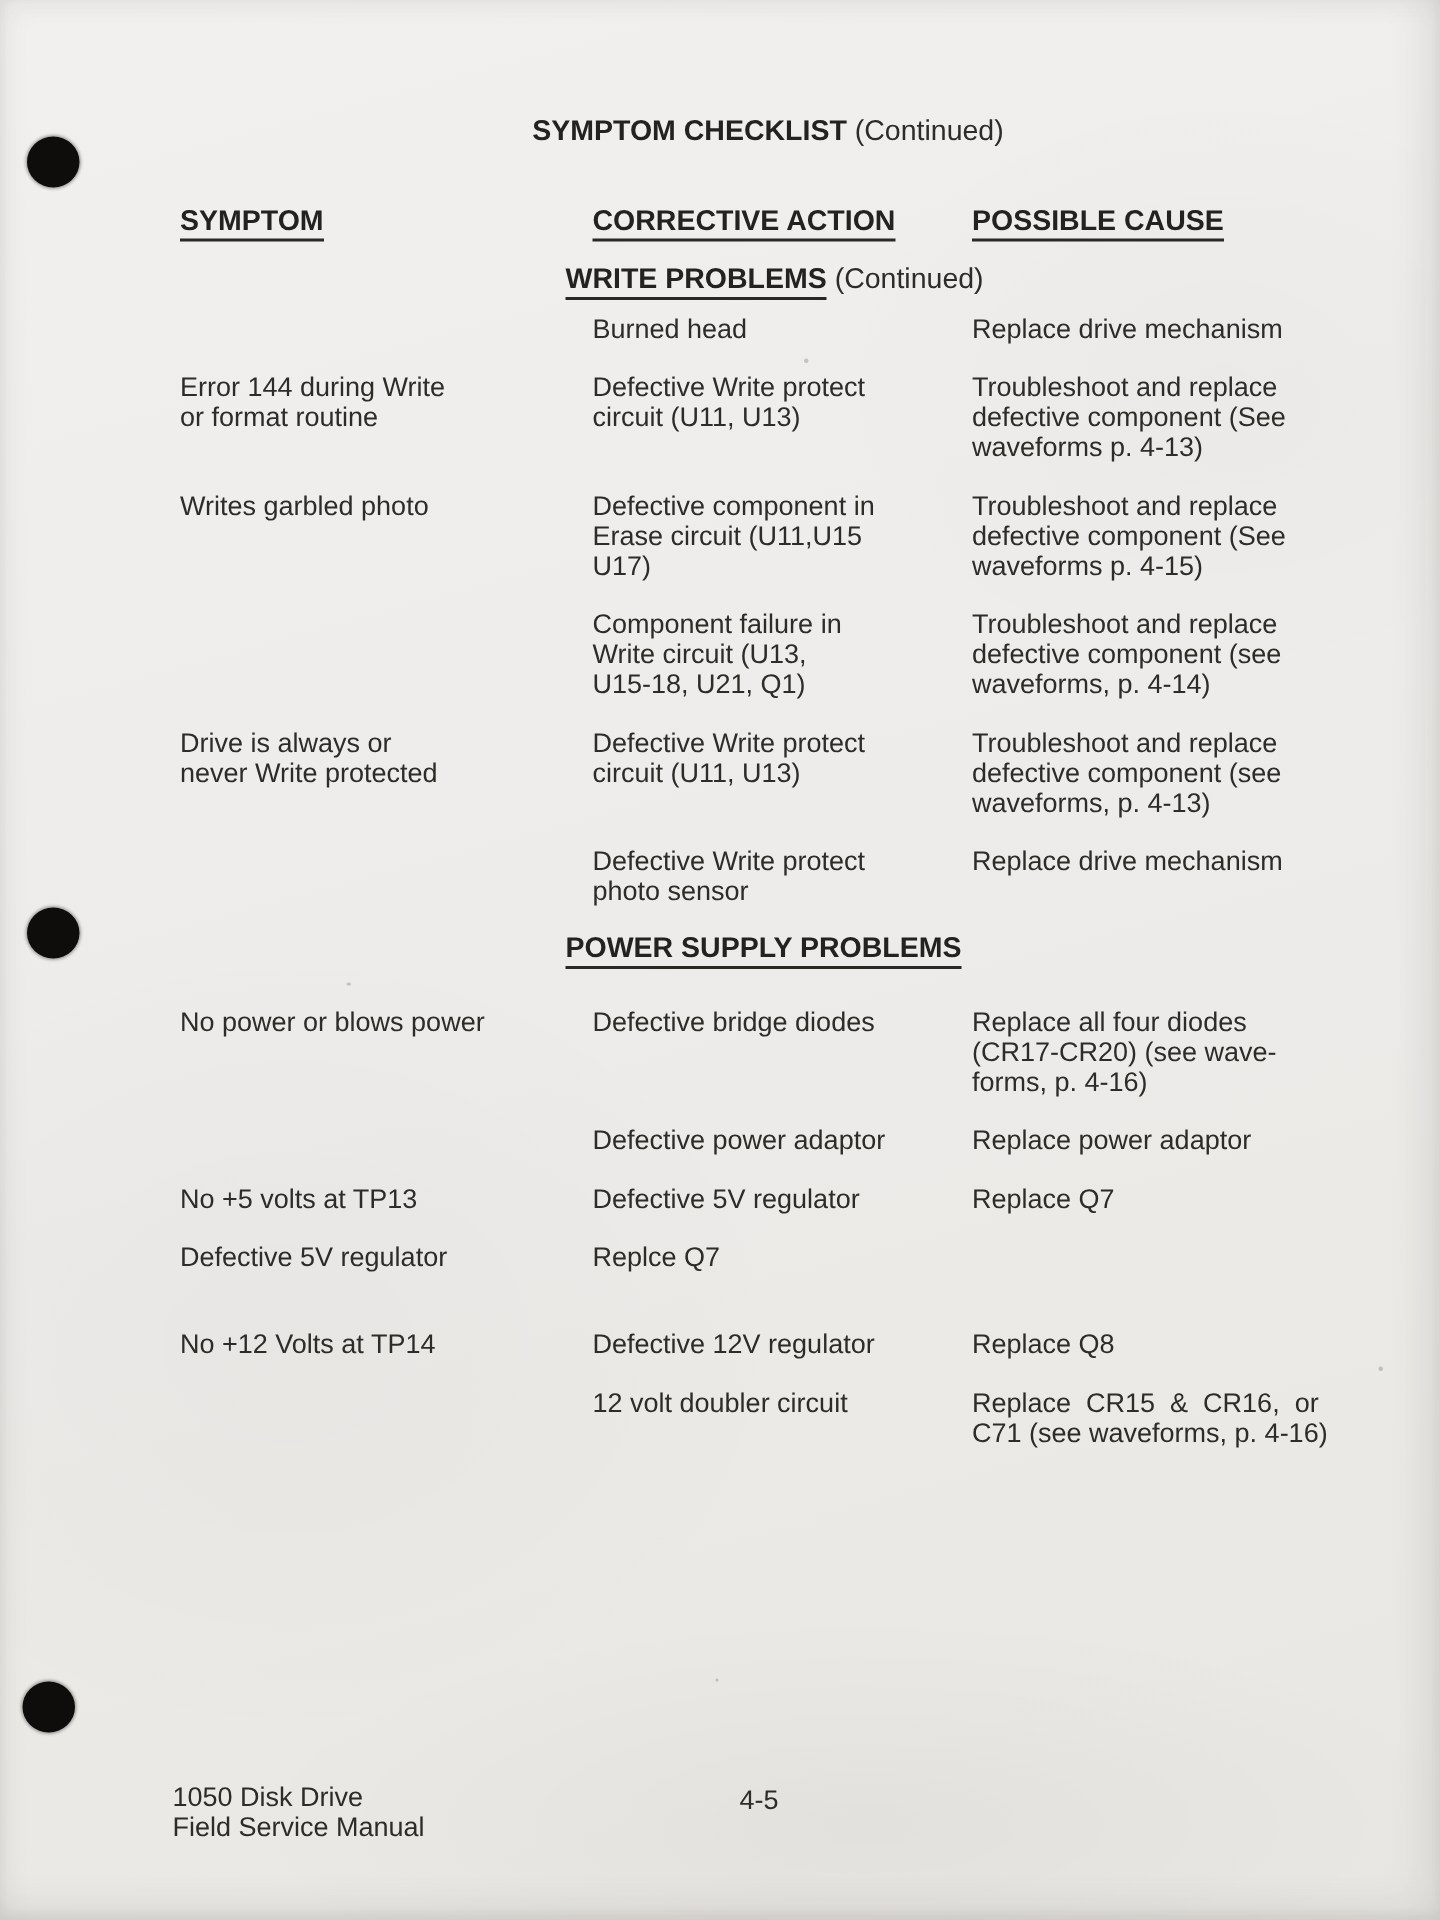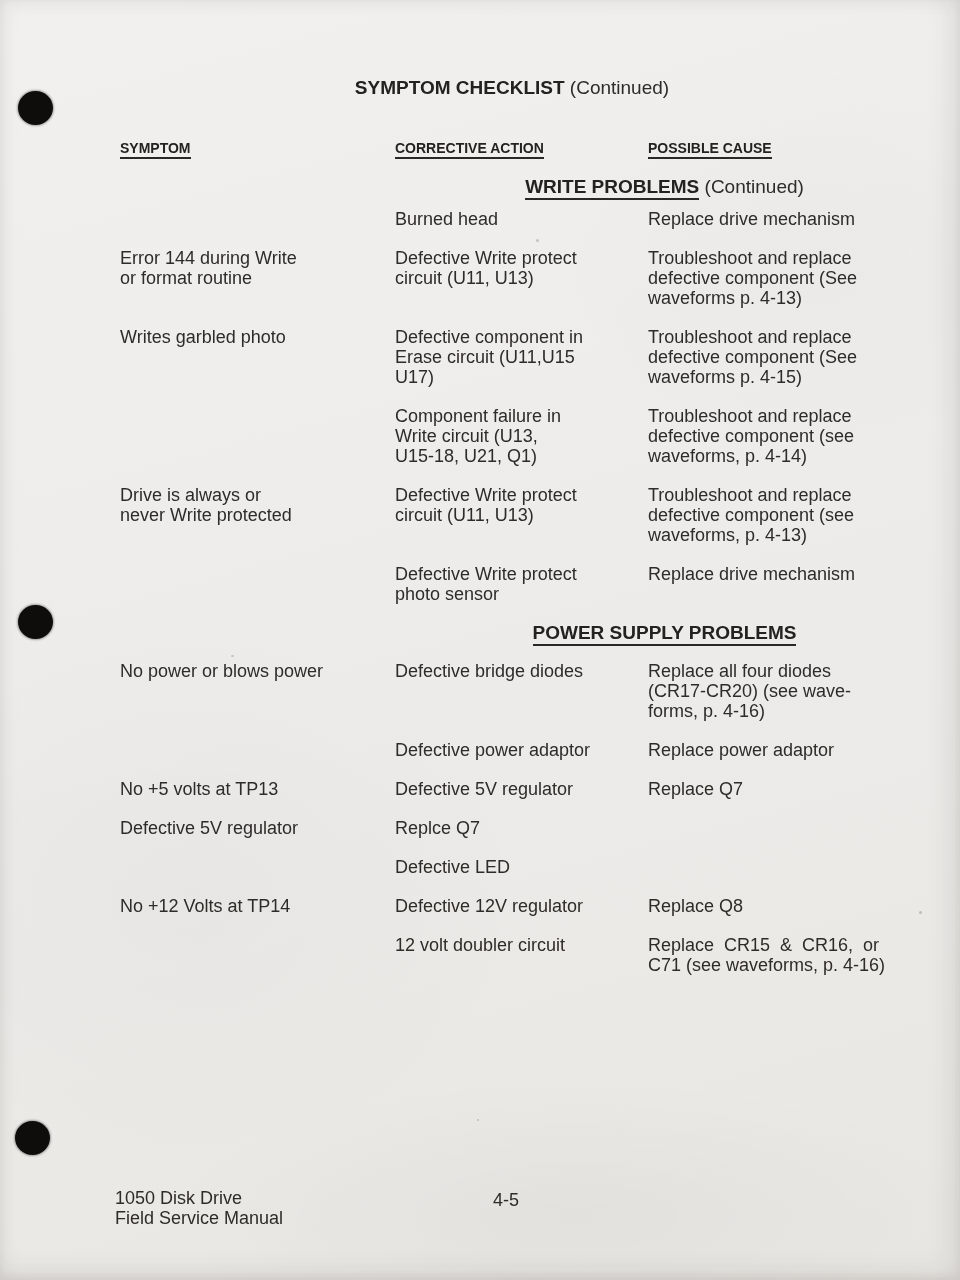--- a/index.html
+++ b/index.html
@@ -42,30 +42,29 @@
   .ul{border-bottom:2px solid #2a2824;padding-bottom:1px;}
 
   .content{
     position:absolute;left:120px;top:138px;width:832px;
   }
   .grid-row{
     display:grid;
     grid-template-columns:275px 253px 302px;
     margin-bottom:19px;
   }
-  .colhead-row{font-size:14px;}
+  .colhead-row{font-size:19px;}
   .colhead-row .cell{white-space:nowrap;}
   .cell{white-space:pre-wrap;}
   .section-heading{
     margin-left:257px;
     margin-bottom:12px;
     font-size:19px;
-    text-align:center;
   }
-  .section-heading.second{margin-bottom:18px;}
+  .section-heading.second{margin-bottom:28px;}
 
   .footer{
     position:absolute;left:115px;top:1188px;
   }
   .page-number{
     position:absolute;left:493px;top:1190px;
   }
   
   .speck{position:absolute;background:rgba(70,65,55,0.25);border-radius:50%;}
   #speck-1{left:536px;top:239px;width:3px;height:3px;}
@@ -165,21 +164,20 @@
       <div class="cell">No +5 volts at TP13</div>
       <div class="cell">Defective 5V regulator</div>
       <div class="cell">Replace Q7</div>
     </div>
     <div class="grid-row">
       <div class="cell">Defective 5V regulator</div>
       <div class="cell">Replce Q7</div>
     </div>
     <div class="grid-row">
       <div class="cell"></div>
-      <div class="cell">Defective LED</div>
     </div>
     <div class="grid-row">
       <div class="cell">No +12 Volts at TP14</div>
       <div class="cell">Defective 12V regulator</div>
       <div class="cell">Replace Q8</div>
     </div>
     <div class="grid-row">
       <div class="cell"></div>
       <div class="cell">12 volt doubler circuit</div>
       <div class="cell">Replace  CR15  &amp;  CR16,  or

